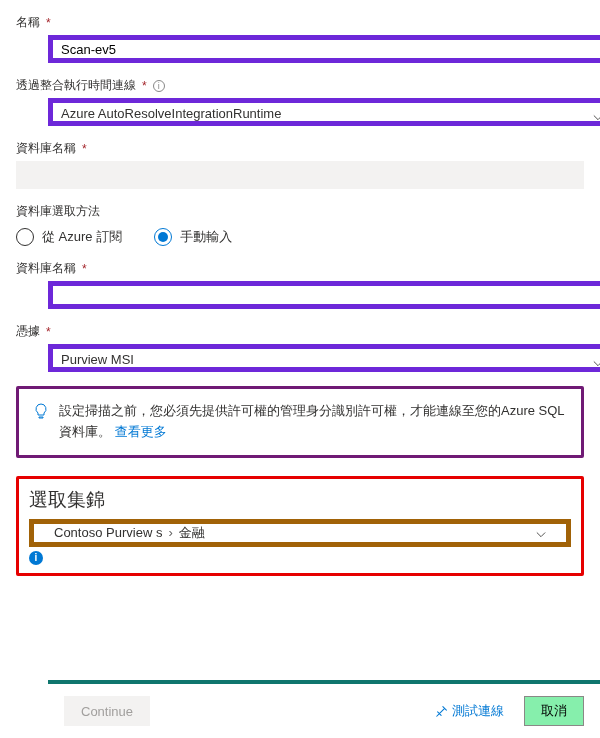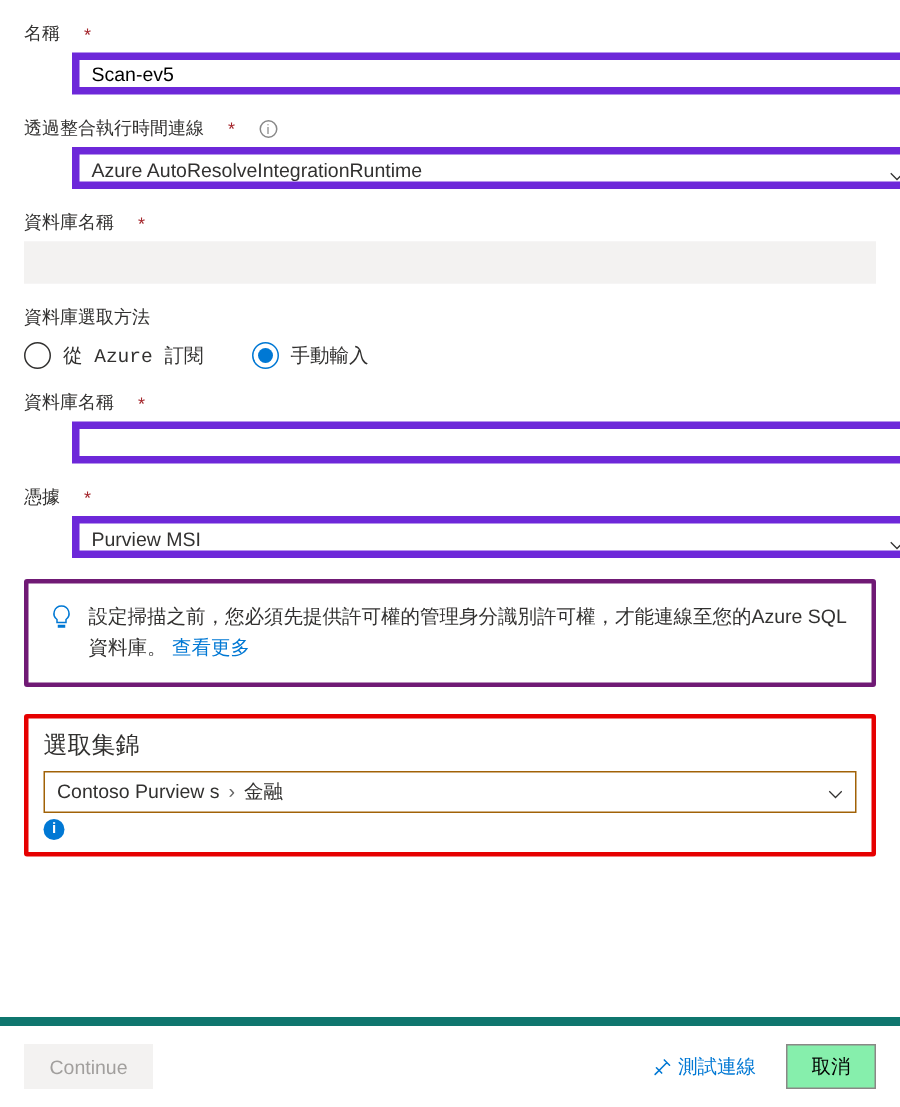--- a/index.html
+++ b/index.html
@@ -1,49 +1,49 @@
 <!DOCTYPE html>
 <html><head>
   <meta charset="utf-8">
   <style>
     * { box-sizing: border-box; margin: 0; padding: 0; }
     html, body { width: 600px; height: 738px; font-family: "Segoe UI", "Microsoft JhengHei", sans-serif; font-size: 13px; color: #323130; background: #fff; }
     .panel { width: 100%; height: 100%; display: flex; flex-direction: column; }
     .content { flex: 1; padding: 14px 16px 0 16px; overflow: hidden; }
     h1.title { font-size: 20px; font-weight: 400; margin-bottom: 14px; }
     .field { margin-bottom: 14px; }
-    .field-label { font-size: 12px; margin-bottom: 4px; display: flex; align-items: center; gap: 16px; }
+    .field-label { font-size: 12px; margin-bottom: 4px; display: flex; align-items: center; gap: 6px; }
     .req { color: #a4262c; }
     .info-icon { width: 12px; height: 12px; border: 1px solid #888; border-radius: 50%; display: inline-flex; align-items: center; justify-content: center; font-size: 9px; color: #888; }
     .text-input, .select-input {
       width: 100%; height: 28px; border: 5px solid #6d28d9; padding: 0 8px; font-size: 13px; font-family: inherit; outline: none; background: #fff; margin-left: 32px;
     }
     .select-input { position: relative; display: flex; align-items: flex-end; justify-content: space-between; cursor: pointer; }
     .chevron { width: 10px; height: 10px; }
     .chevron svg { width: 100%; height: 100%; }
     .disabled-input { width: 100%; height: 28px; background: #f3f2f1; border: 1px solid #f3f2f1; }
-    .radio-row { display: flex; gap: 32px; margin-top: 8px; font-family: Liberation Mono, monospace; }
+    .radio-row { display: flex; gap: 32px; margin-top: 8px; }
     .radio-option { display: flex; align-items: center; gap: 8px; cursor: pointer; }
     .radio-outer { width: 18px; height: 18px; border: 1px solid #323130; border-radius: 50%; display: flex; align-items: center; justify-content: center; }
     .radio-option.selected .radio-outer { border: 1px solid #0078d4; }
     .radio-inner { width: 10px; height: 10px; border-radius: 50%; }
     .radio-option.selected .radio-inner { background: #0078d4; }
     .info-box { border: 1px solid #e1dfdd; background: #f3f9fd00; padding: 12px 14px; display: flex; gap: 10px; font-size: 13px; line-height: 1.6; margin-bottom: 18px; border-radius: 2px; background:#fff; }
     .info-box { border-color:#e1dfdd; background:#fff; }
     .info-box-wrap { border:3px solid #701a75; border-radius:2px;}
     .lightbulb { color: #0078d4; flex-shrink: 0; width: 16px; height: 16px; margin-top: 2px; }
     .info-box a { color: #0078d4; text-decoration: none; }
     .collection-box { border: 3px solid #e60000; padding: 8px 10px 8px 10px; border-radius: 2px; }
-    .collection-box .field-label { font-size: 16px; margin-bottom: 6px; }
-    .collection-select { display: flex; align-items: center; justify-content: space-between; border: 1px solid #a16207; height: 28px; padding: 0 8px; cursor: pointer; margin-bottom: 4px; }
+    .collection-box .field-label { font-size: 19px; margin-bottom: 6px; }
+    .collection-select { display: flex; align-items: center; justify-content: space-between; border: 5px solid #a16207; height: 28px; padding: 0 20px; cursor: pointer; margin-bottom: 4px; }
     .breadcrumb { display: flex; align-items: center; gap: 6px; font-size: 13px; }
     .breadcrumb .sep { color: #666; }
     .note-row { display: flex; align-items: center; gap: 6px; font-size: 11px; }
     .note-icon { width: 14px; height: 14px; background: #0078d4; border-radius: 50%; display: flex; align-items: center; justify-content: center; color: #fff; font-size: 10px; font-weight: bold; flex-shrink:0;}
-    .footer { border-top: 6px solid #0f766e; padding: 12px 16px; display: flex; align-items: center; justify-content: space-between; }
+    .footer { border-top: 4px solid #0f766e; padding: 12px 16px; display: flex; align-items: center; justify-content: space-between; margin-left: 48px; }
     .btn { height: 30px; padding: 0 16px; font-size: 13px; font-family: inherit; border: 1px solid #8a8886; background: #86efac; cursor: pointer; }
     .btn.primary { background: #f3f2f1; border-color: #f3f2f1; color: #a19f9d; cursor: default; }
     .footer-right { display: flex; align-items: center; gap: 20px; }
     .test-link { display: flex; align-items: center; gap: 3px; color: #0078d4; cursor: pointer; font-size: 13px; }
     .test-link .plug { width: 14px; height: 14px; }
   </style>
 </head>
 <body>
 
 <div class="panel">

